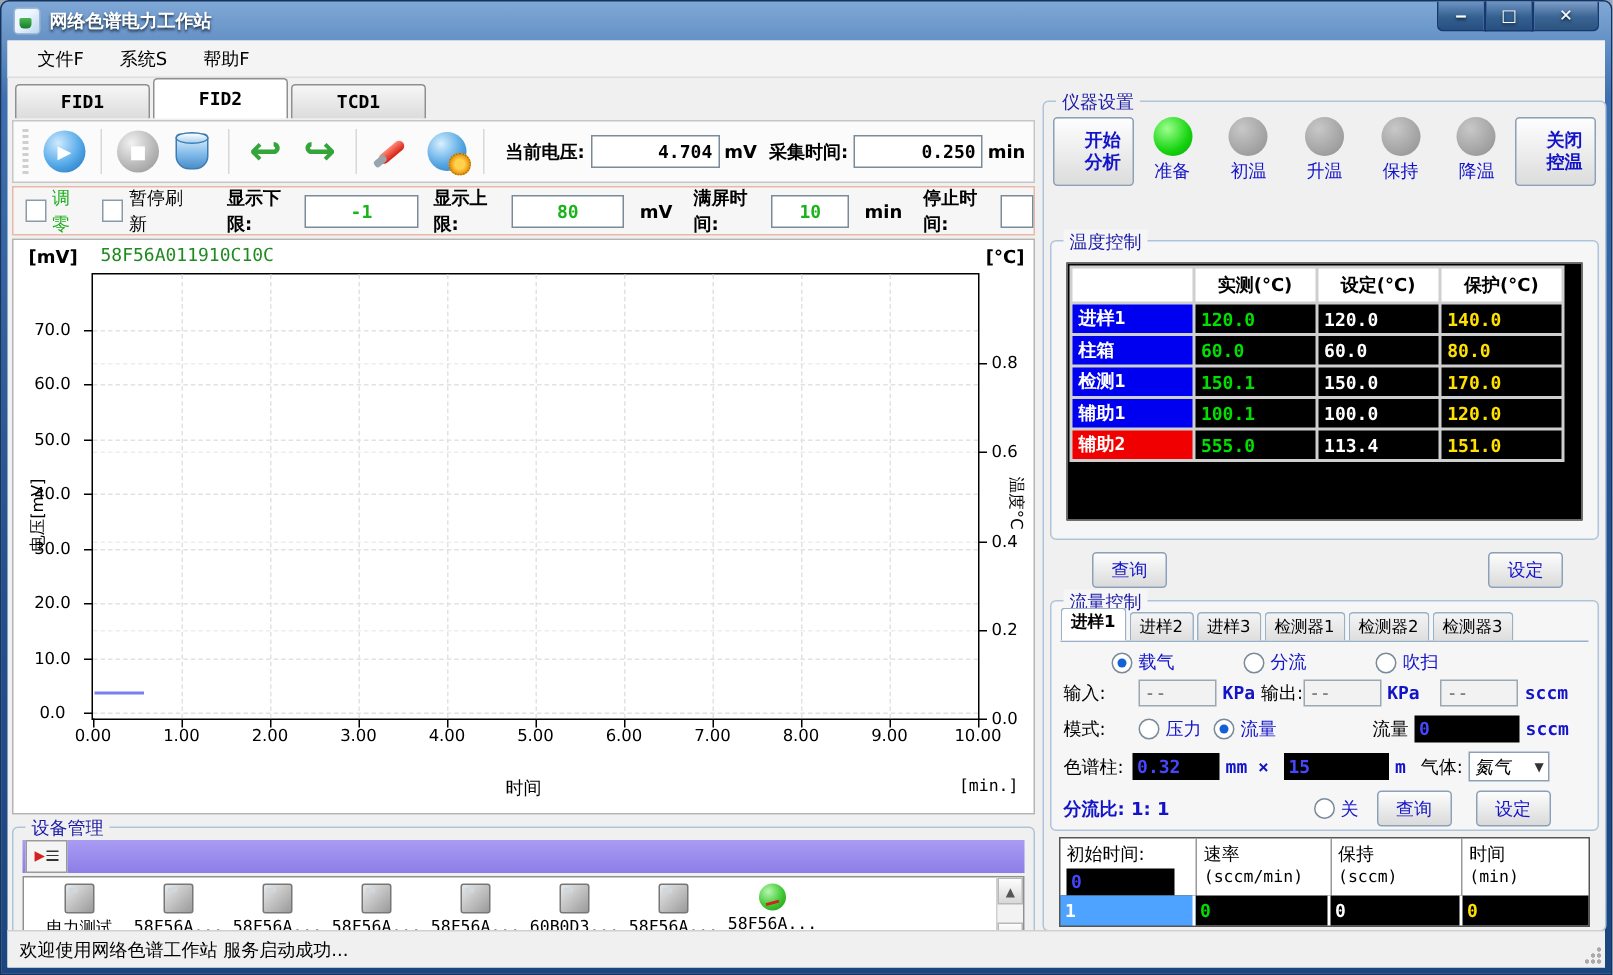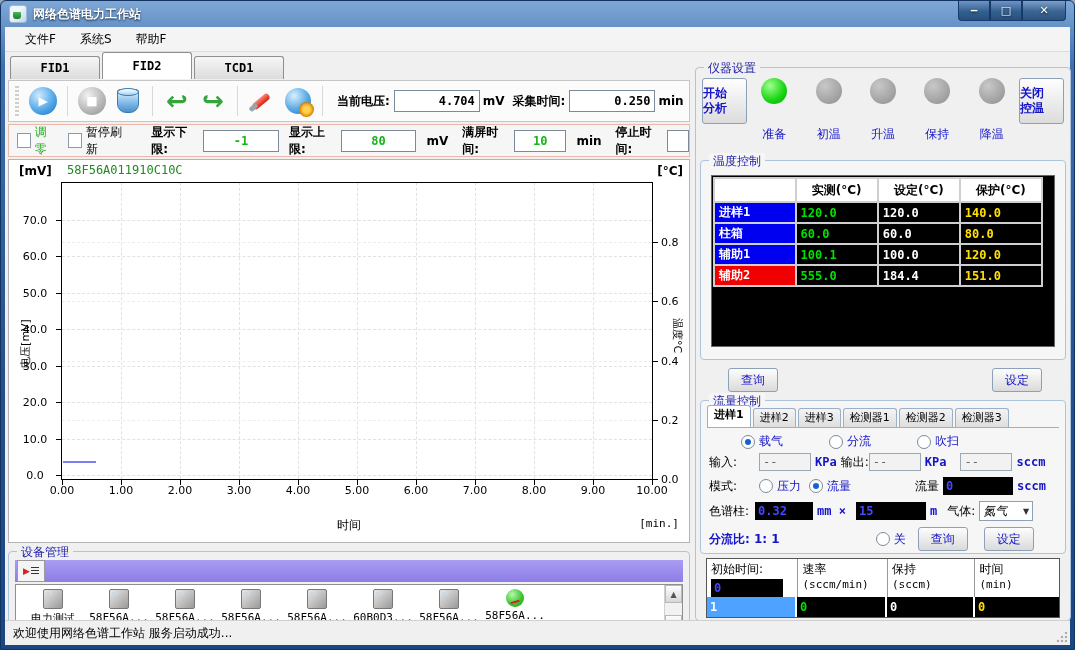--- a/index.html
+++ b/index.html
@@ -86,22 +86,22 @@
   .device.online .dev-icon::before{content:"";left:4px;top:8px;width:9px;height:4px;background:transparent;border-bottom:2px solid #d42020;transform:rotate(-15deg);}
   .dev-name{font-family:"DejaVu Sans Mono",monospace;font-size:11px;margin-top:2px;white-space:nowrap;}
   .dev-scroll{position:absolute;right:0;top:0;bottom:0;width:17px;border-left:1px solid #d0d0d0;display:flex;flex-direction:column;justify-content:space-between;background:#f2f2f2;}
   .scroll-btn{height:16px;display:flex;align-items:center;justify-content:center;font-size:8px;color:#555;background:linear-gradient(180deg,#fdfdfd,#d8d8d8);border:1px solid #b8b8b8;}
   
   .statusbar{position:absolute;left:0;right:0;bottom:0;height:24px;background:#f0f0f0;border-top:1px solid #d0d0d0;display:flex;align-items:center;padding-left:8px;}
   .grip{position:absolute;right:2px;bottom:2px;width:13px;height:13px;background:radial-gradient(circle at 3px 11px,#aaa 1.3px,transparent 1.6px),radial-gradient(circle at 7px 11px,#aaa 1.3px,transparent 1.6px),radial-gradient(circle at 11px 11px,#aaa 1.3px,transparent 1.6px),radial-gradient(circle at 7px 7px,#aaa 1.3px,transparent 1.6px),radial-gradient(circle at 11px 7px,#aaa 1.3px,transparent 1.6px),radial-gradient(circle at 11px 3px,#aaa 1.3px,transparent 1.6px);}
   
   .right-pane{left:690px;top:40px;width:374px;height:552px;}
   .inst-controls{position:absolute;left:6px;top:10px;right:6px;height:50px;display:flex;align-items:flex-start;}
-  .big-btn{width:46px;height:44px;background:linear-gradient(180deg,#fefefe,#dcdcdc);border:1px solid #8ca0b8;border-radius:3px;color:#1313c8;font-weight:bold;display:flex;flex-direction:column;align-items:flex-start;justify-content:center;line-height:1.25;}
-  .indicator{width:58px;display:flex;flex-direction:column;align-items:center;gap:20px;}
+  .big-btn{width:46px;height:44px;background:linear-gradient(180deg,#fefefe,#dcdcdc);border:1px solid #8ca0b8;border-radius:3px;color:#1313c8;font-weight:bold;display:flex;flex-direction:column;align-items:center;justify-content:center;line-height:1.25;padding-left:12px;}
+  .indicator{width:58px;display:flex;flex-direction:column;align-items:center;}
   .ind-dot{width:26px;height:26px;border-radius:50%;background:radial-gradient(circle at 35% 30%,#c8c8c8,#8e8e8e);}
   .indicator.on .ind-dot{background:radial-gradient(circle at 35% 30%,#9dff8e,#16d410 60%,#0aa406);}
   .ind-label{color:#1313c8;margin-top:2px;}
   .itabs{position:absolute;left:4px;top:64px;right:4px;height:22px;display:flex;align-items:flex-end;border-bottom:1px solid #9ab0c6;}
   .itab{padding:2px 7px;height:18px;line-height:18px;background:linear-gradient(180deg,#f4f4f4,#dedede);border:1px solid #9ab0c6;border-bottom:none;border-radius:3px 3px 0 0;margin-right:2px;color:#222;}
   .itab.active{background:#fff;height:21px;font-weight:bold;position:relative;z-index:2;}
   .tempbox{left:4px;top:92px;width:364px;height:198px;background:#f6f6f6;}
   .temp-wrap{position:absolute;left:10px;top:14px;width:344px;height:172px;background:#000;border:1px solid #666;padding:1px;box-sizing:border-box;}
   table.temp{border-collapse:separate;border-spacing:2px;background:#cfcfcf;width:330px;}
   table.temp th{background:#fff;font-weight:bold;height:20px;font-size:12px;}
@@ -405,29 +405,35 @@
                 <td class="val setv">120.0</td>
                 <td class="val prot">140.0</td>
               </tr>
               <tr>
                 <td class="rowhdr">柱箱</td>
                 <td class="val actual">60.0</td>
                 <td class="val setv">60.0</td>
                 <td class="val prot">80.0</td>
               </tr>
               <tr>
+                <td class="rowhdr">检测1</td>
+                <td class="val actual">150.1</td>
+                <td class="val setv">150.0</td>
+                <td class="val prot">170.0</td>
+              </tr>
+              <tr>
                 <td class="rowhdr">辅助1</td>
                 <td class="val actual">100.1</td>
                 <td class="val setv">100.0</td>
                 <td class="val prot">120.0</td>
               </tr>
               <tr class="alarm">
                 <td class="rowhdr">辅助2</td>
                 <td class="val actual">555.0</td>
-                <td class="val setv">184.4</td>
+                <td class="val setv">113.4</td>
                 <td class="val prot">151.0</td>
               </tr>
             </tbody>
               </table>
           </div>
         </div>
 
         <div class="small-btn temp-query">查询</div>
         <div class="small-btn temp-set">设定</div>
 

